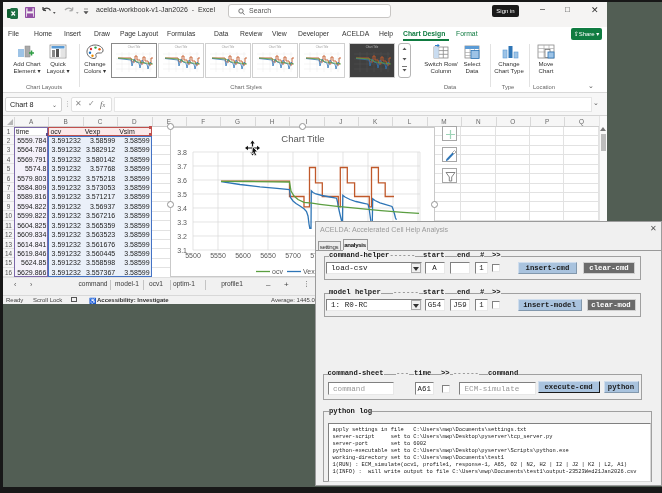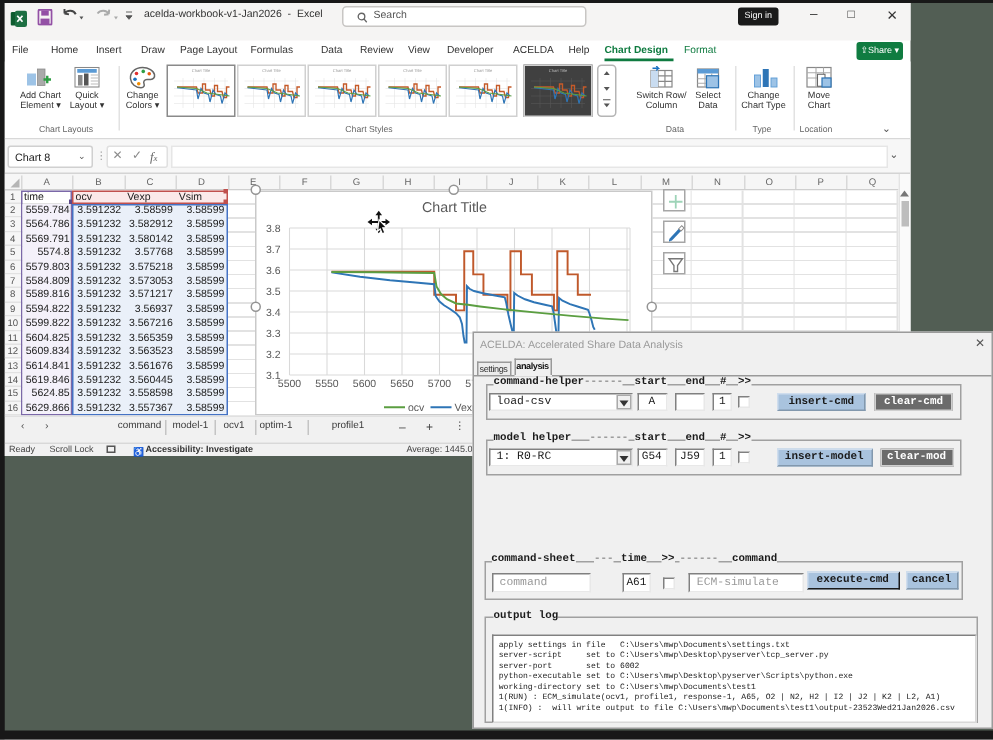--- a/index.html
+++ b/index.html
@@ -420,21 +420,21 @@
 <div class="abs" style="left:284px;top:280px;font-size:8px;color:#444;">+</div>
 <div class="abs" style="left:303px;top:280px;font-size:7px;color:#444;">⋮</div>
 <div class="abs" style="left:3px;top:295px;width:604px;height:9px;background:#f1f1f1;border-top:1px solid #d8d8d8;"></div>
 <div class="abs" style="left:6px;top:296.5px;font-size:6px;color:#444;">Ready</div>
 <div class="abs" style="left:33px;top:296.5px;font-size:6px;color:#444;">Scroll Lock</div>
 <div class="abs" style="left:71px;top:297px;width:6px;height:5px;border:1px solid #555;"></div>
 <div class="abs" style="left:89px;top:296.5px;font-size:6px;color:#444;">♿</div>
 <div class="abs" style="left:97px;top:296.5px;font-size:6px;color:#333;font-weight:bold;">Accessibility: Investigate</div>
 <div class="abs" style="left:271px;top:296.5px;font-size:6px;color:#444;">Average: 1445.0</div>
 <div class="abs" style="left:315px;top:221px;width:347px;height:264.5px;background:#f0f0f0;border:1px solid #9b9b9b;"></div>
-<div class="abs" style="left:320px;top:225.5px;font-size:7.1px;color:#9a9a9a;">ACELDA: Accelerated Share Data Analysis</div>
+<div class="abs" style="left:320px;top:225.5px;font-size:7.1px;color:#9a9a9a;">ACELDA: Accelerated Cell Help Analysis</div>
 <div class="abs" style="left:650px;top:224px;font-size:8px;color:#555;">✕</div>
 <div class="abs" style="left:317.5px;top:240.5px;width:23px;height:9px;background:#ececec;border:1px solid #999;border-bottom:none;font-size:6.1px;letter-spacing:-0.3px;overflow:hidden;color:#333;text-align:center;line-height:9px;">settings</div>
 <div class="abs" style="left:342.5px;top:239px;width:25px;height:10.5px;background:#f0f0f0;border:1px solid #999;border-bottom:none;font-size:6.1px;letter-spacing:-0.3px;overflow:hidden;color:#111;font-weight:bold;text-align:center;line-height:10px;">analysis</div>
 <div class="abs" style="left:316px;top:249.5px;width:345px;height:1px;background:#999;"></div>
 <div class="abs" style="left:342.5px;top:249.5px;width:25px;height:1.6px;background:#f0f0f0;"></div>
 <div class="abs" style="left:323.5px;top:255.5px;width:317px;height:24px;border:1px solid #a0a0a0;"></div>
 <div class="abs" style="left:329px;top:251.5px;font-size:7.2px;font-weight:bold;color:#1a1a1a;font-family:'Liberation Mono',monospace;background:#f0f0f0;line-height:7.5px;white-space:pre;">command-helper<span style="color:#909090;">------</span></div>
 <div class="abs" style="left:423px;top:251.5px;font-size:7.2px;font-weight:bold;color:#1a1a1a;font-family:'Liberation Mono',monospace;background:#f0f0f0;line-height:7.5px;white-space:pre;">start</div>
 <div class="abs" style="left:457px;top:251.5px;font-size:7.2px;font-weight:bold;color:#1a1a1a;font-family:'Liberation Mono',monospace;background:#f0f0f0;line-height:7.5px;white-space:pre;">end</div>
 <div class="abs" style="left:480px;top:251.5px;font-size:7.2px;font-weight:bold;color:#1a1a1a;font-family:'Liberation Mono',monospace;background:#f0f0f0;line-height:7.5px;white-space:pre;">#</div>
@@ -471,23 +471,23 @@
 <div class="abs" style="left:396px;top:369.5px;font-size:7.2px;font-weight:bold;color:#1a1a1a;font-family:'Liberation Mono',monospace;background:#f0f0f0;line-height:7.5px;white-space:pre;"><span style="color:#909090;">---</span></div>
 <div class="abs" style="left:414px;top:369.5px;font-size:7.2px;font-weight:bold;color:#1a1a1a;font-family:'Liberation Mono',monospace;background:#f0f0f0;line-height:7.5px;white-space:pre;">time</div>
 <div class="abs" style="left:441px;top:369.5px;font-size:7.2px;font-weight:bold;color:#1a1a1a;font-family:'Liberation Mono',monospace;background:#f0f0f0;line-height:7.5px;white-space:pre;">&gt;&gt;</div>
 <div class="abs" style="left:453px;top:369.5px;font-size:7.2px;font-weight:bold;color:#1a1a1a;font-family:'Liberation Mono',monospace;background:#f0f0f0;line-height:7.5px;white-space:pre;"><span style="color:#909090;">------</span></div>
 <div class="abs" style="left:488px;top:369.5px;font-size:7.2px;font-weight:bold;color:#1a1a1a;font-family:'Liberation Mono',monospace;background:#f0f0f0;line-height:7.5px;white-space:pre;">command</div>
 <div class="abs" style="left:327.5px;top:382px;width:66.5px;height:13px;background:#fff;border-top:1px solid #808080;border-left:1px solid #808080;border-bottom:1px solid #e8e8e8;border-right:1px solid #e8e8e8;font-size:7.6px;color:#999;font-family:'Liberation Mono',monospace;text-align:left;line-height:12px;white-space:pre;">&nbsp;command</div>
 <div class="abs" style="left:414.5px;top:382px;width:19.5px;height:13px;background:#fff;border-top:1px solid #808080;border-left:1px solid #808080;border-bottom:1px solid #e8e8e8;border-right:1px solid #e8e8e8;font-size:7.4px;color:#1a1a1a;font-family:'Liberation Mono',monospace;text-align:center;line-height:12px;white-space:pre;">A61</div>
 <div class="abs" style="left:442px;top:385px;width:8px;height:8px;background:#fff;border-top:1px solid #808080;border-left:1px solid #808080;border-bottom:1px solid #e8e8e8;border-right:1px solid #e8e8e8;"></div>
 <div class="abs" style="left:459px;top:382px;width:76.5px;height:13px;background:#fff;border-top:1px solid #808080;border-left:1px solid #808080;border-bottom:1px solid #e8e8e8;border-right:1px solid #e8e8e8;font-size:7.6px;color:#999;font-family:'Liberation Mono',monospace;text-align:left;line-height:12px;white-space:pre;">&nbsp;ECM-simulate</div>
 <div class="abs" style="left:537.5px;top:380.5px;width:62px;height:12.5px;background:#a9c3de;border:1.5px solid #1a1a1a;border-top-color:#cfdded;border-left-color:#cfdded;font-size:7.3px;font-weight:bold;color:#1a1a1a;font-family:'Liberation Mono',monospace;text-align:center;line-height:10.5px;">execute-cmd</div>
-<div class="abs" style="left:603.5px;top:381px;width:35px;height:12px;background:#a9c3de;border:1px solid #8298ad;border-top-color:#cfdded;border-left-color:#cfdded;font-size:7.3px;font-weight:bold;color:#1a1a1a;font-family:'Liberation Mono',monospace;text-align:center;line-height:10px;">cancel</div>
+<div class="abs" style="left:603.5px;top:381px;width:35px;height:12px;background:#a9c3de;border:1px solid #8298ad;border-top-color:#cfdded;border-left-color:#cfdded;font-size:7.3px;font-weight:bold;color:#1a1a1a;font-family:'Liberation Mono',monospace;text-align:center;line-height:10px;">python</div>
 <div class="abs" style="left:322.5px;top:410.5px;width:329px;height:71px;border:1px solid #a0a0a0;"></div>
-<div class="abs" style="left:329px;top:407.5px;font-size:7.2px;font-weight:bold;color:#1a1a1a;font-family:'Liberation Mono',monospace;background:#f0f0f0;line-height:7.5px;white-space:pre;">output log</div>
+<div class="abs" style="left:329px;top:407.5px;font-size:7.2px;font-weight:bold;color:#1a1a1a;font-family:'Liberation Mono',monospace;background:#f0f0f0;line-height:7.5px;white-space:pre;">python log</div>
 <div class="abs" style="left:327.5px;top:423px;width:323px;height:59px;background:#fff;
 border-top:1px solid #808080;border-left:1px solid #808080;border-bottom:1px solid #d8d8d8;border-right:1px solid #d8d8d8;
 font-size:5.4px;color:#1a1a1a;font-family:'Liberation Mono',monospace;line-height:7px;white-space:pre;overflow:hidden;padding:3px 0 0 4px;">apply settings in file   C:\Users\mwp\Documents\settings.txt
 server-script     set to C:\Users\mwp\Desktop\pyserver\tcp_server.py
 server-port       set to 6002
 python-executable set to C:\Users\mwp\Desktop\pyserver\Scripts\python.exe
 working-directory set to C:\Users\mwp\Documents\test1
 1(RUN) : ECM_simulate(ocv1, profile1, response-1, A65, O2 | N2, H2 | I2 | J2 | K2 | L2, A1)
 1(INFO) :  will write output to file C:\Users\mwp\Documents\test1\output-23523Wed21Jan2026.csv</div>
 <div class="abs" style="left:0;top:0;width:662px;height:2px;background:#181818;"></div>

